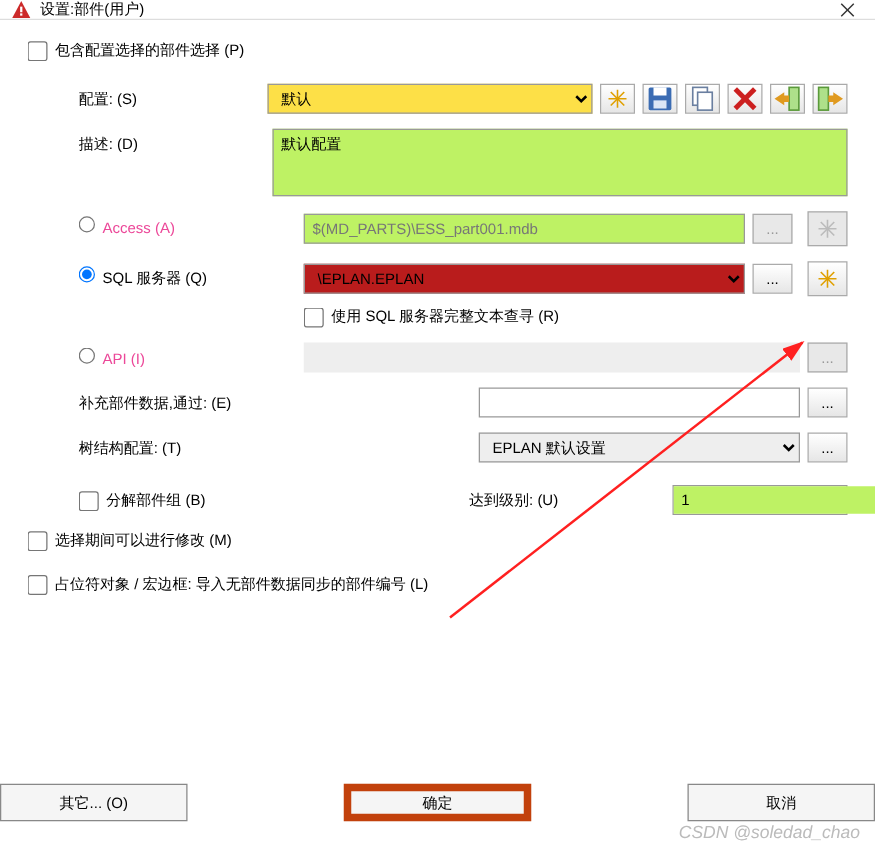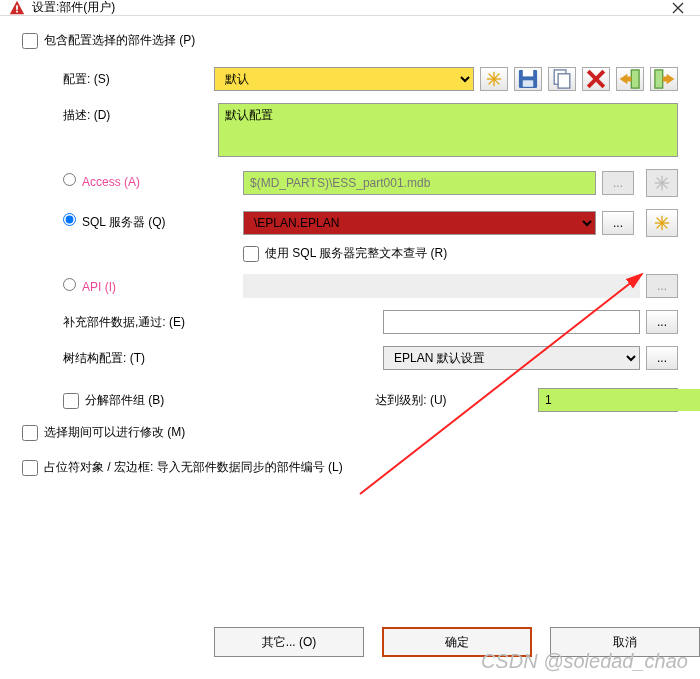--- a/index.html
+++ b/index.html
@@ -30,24 +30,24 @@
   .sql-select { flex:1; height:24px; background:#b91c1c; font-family:inherit; }
   .fillfield { flex:1; height:24px; background:#eee; }
   .fillfield.dis { background:#eee; }
   .tree-select { flex:1; height:24px; background:#eee; }
   .level-row { display:flex; align-items:center; justify-content:space-between; width:320px; }
   .level-input-wrap { display:flex; border:1px solid #999; height:24px; width:140px; }
   .level-input-wrap input { border:none; flex:1; padding:0 6px; outline:none; }
   .mt4 { margin-top:4px; }
   .mt12 { margin-top:12px; }
   .mt18 { margin-top:18px; }
-  .buttons { position:absolute; bottom:22px; left:0; right:0; display:flex; justify-content:flex-end; gap:18px;padding-left:32px; }
+  .buttons { position:absolute; bottom:22px; left:0; right:0; display:flex; justify-content:space-between; gap:18px; }
   .btn { width:150px; height:30px; border:1px solid #888; background:#f5f5f5; font-family:inherit; font-size:12px; cursor:pointer; }
-  .btn.primary { border:2px solid #c2410c; }
-  .watermark { position:absolute; right:12px; bottom:6px; color:#bbb; font-size:20px; font-style:italic; }
+  .btn.primary { border:6px solid #c2410c; }
+  .watermark { position:absolute; right:12px; bottom:6px; color:#bbb; font-size:14px; font-style:italic; }
   .arrow-annot { position:absolute; pointer-events:none; }
   .disabled-txt { color:#ec4899; }
 </style>
 </head>
 <body>
 
 <div class="titlebar">
   <span class="app-icon">
     <svg viewBox="0 0 20 20">
         <polygon points="10,2 18,17 2,17" fill="#cc2a2a"></polygon>

